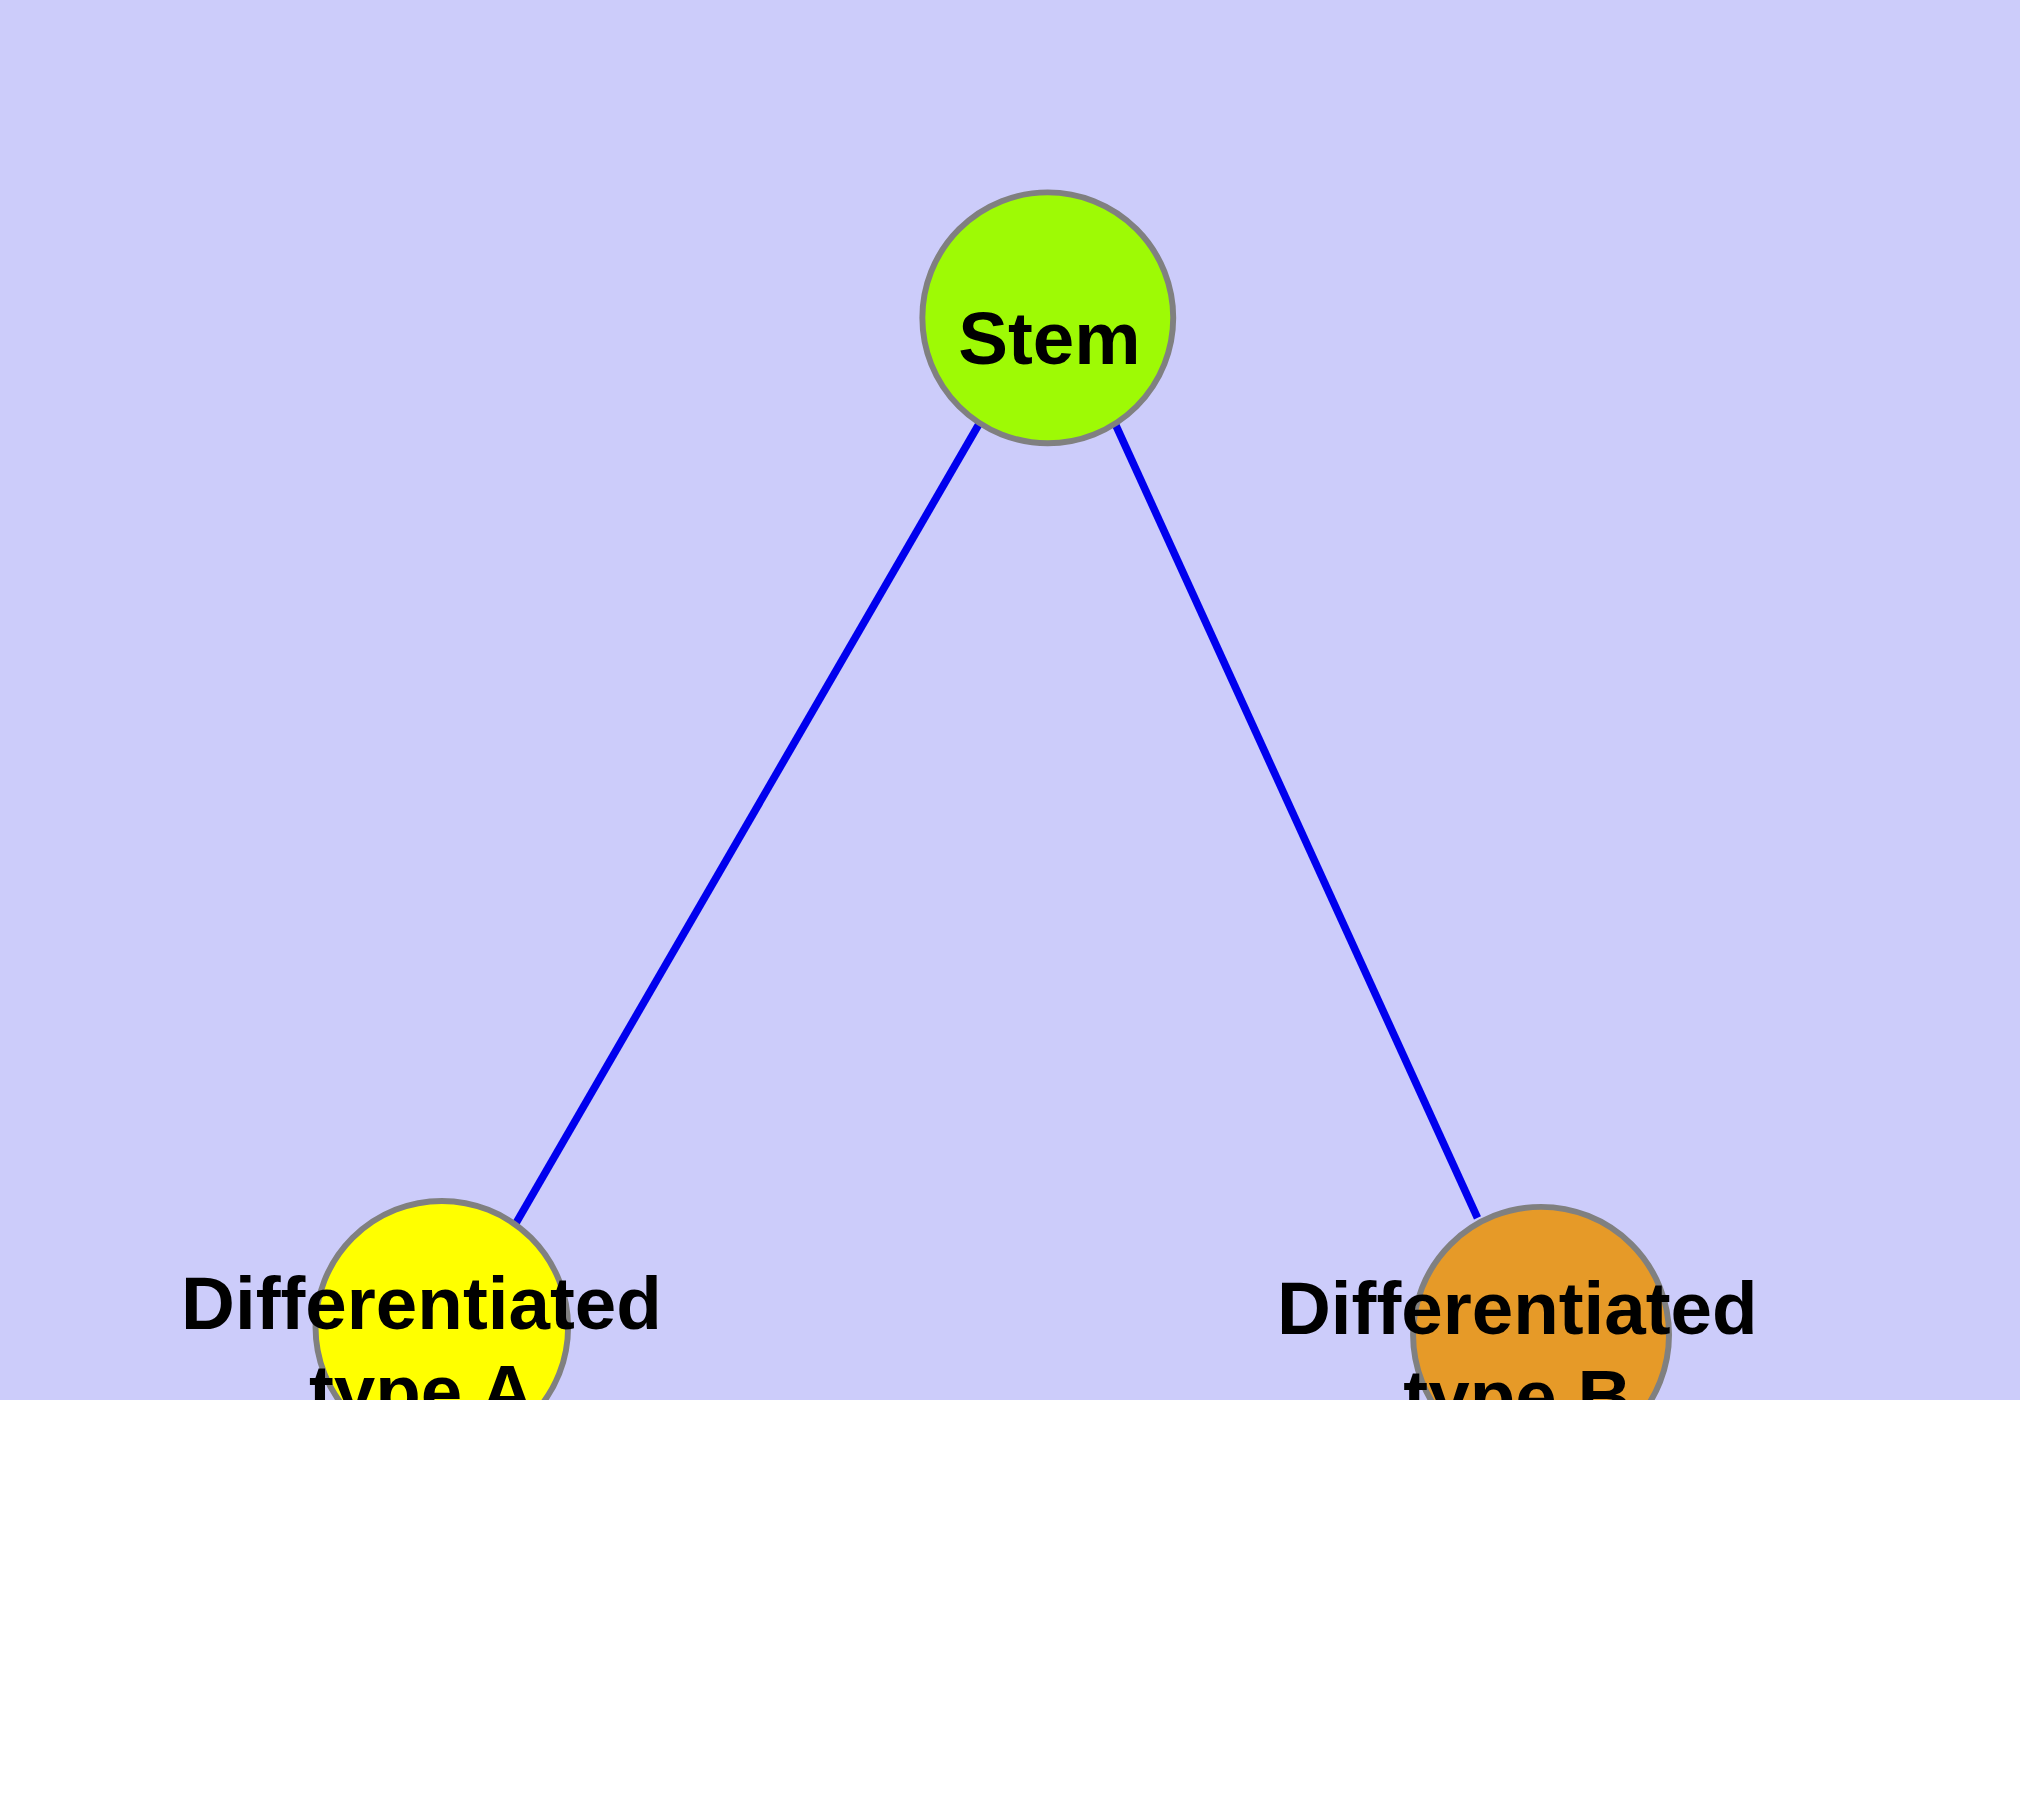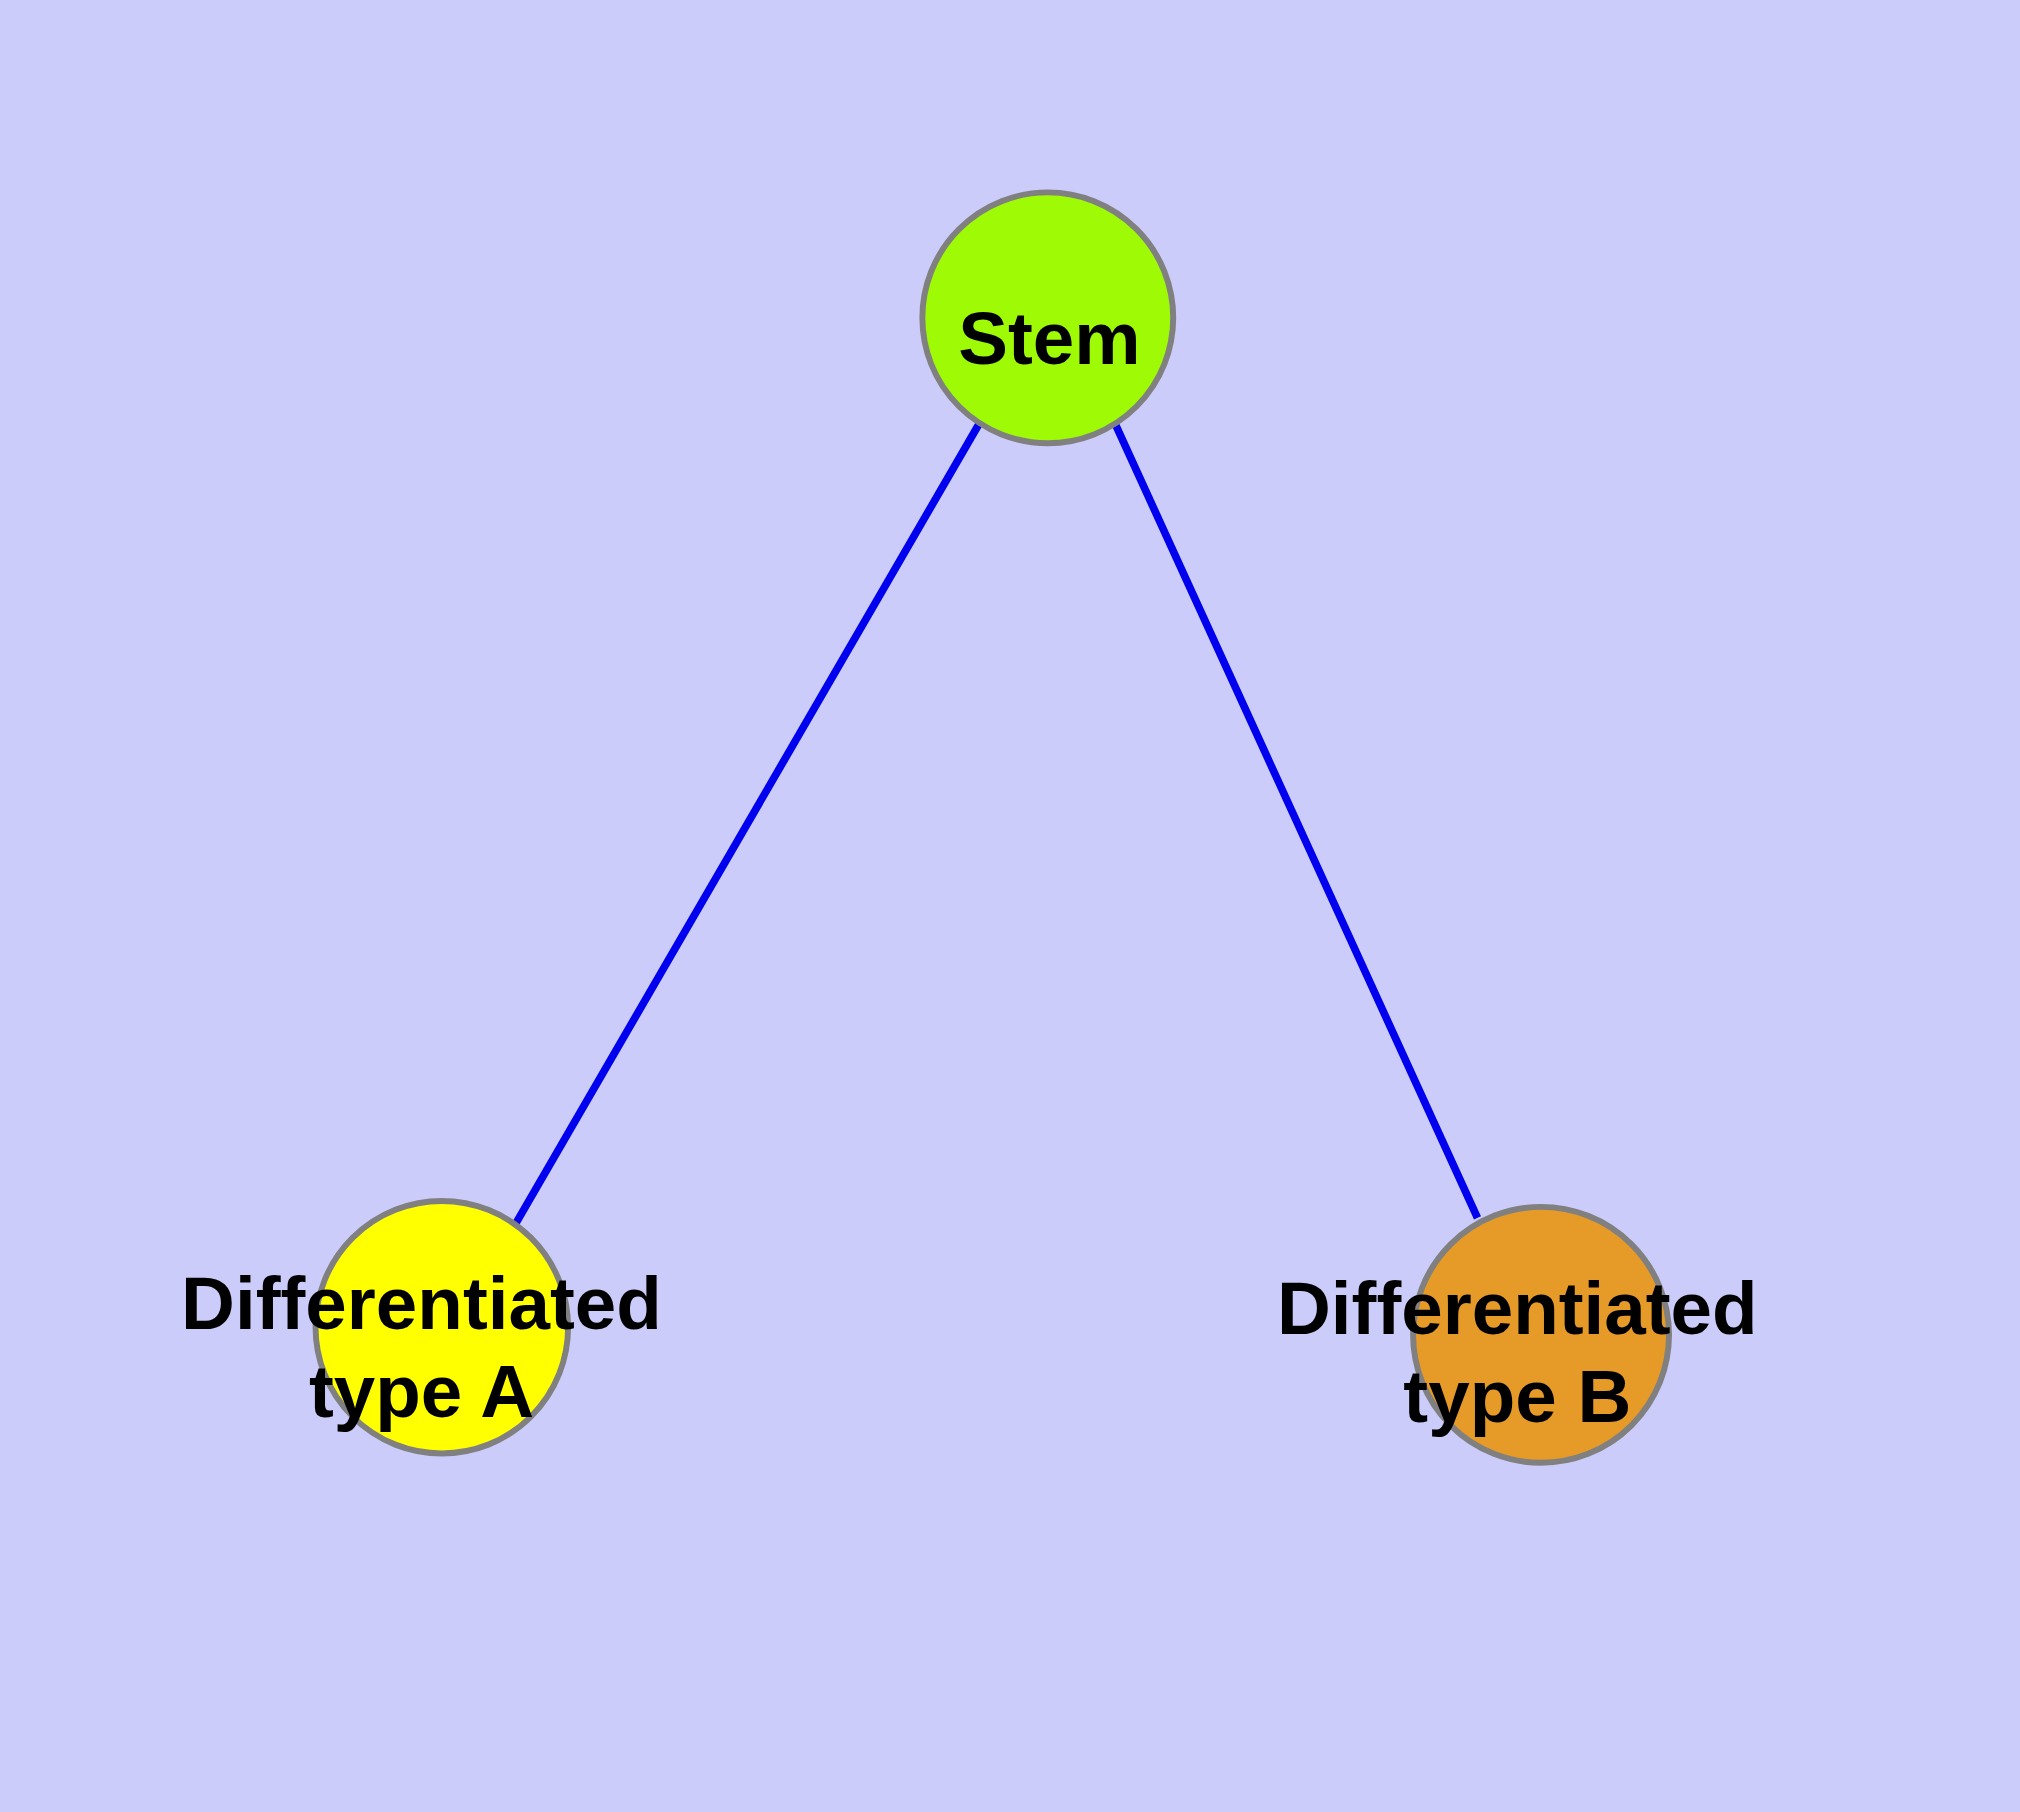--- a/index.html
+++ b/index.html
@@ -32,21 +32,21 @@
     font-weight: bold;
     fill: #000000;
     text-anchor: middle;
     dominant-baseline: middle;
     paint-order: normal;
   }
 </style>
 </head>
 <body>
 
-<div id="canvas" style="width: 2021px; height: 1812px;">
+<div id="canvas" style="width: 2021px; height: 1400px;">
 
   <div id="bg-rect" style="background: rgb(204, 204, 250);"></div>
 
   <svg id="graph-svg" viewBox="0 0 2384 2138" xmlns="http://www.w3.org/2000/svg" style="width: 2021px; height: 1812px;">
 
     <g id="edges-layer">
       <line class="graph-edge" id="edge-0" x1="1155" y1="500" x2="608" y2="1444" stroke="#0000ee" stroke-width="9" stroke-linecap="butt"></line>
       <line class="graph-edge" id="edge-1" x1="1315" y1="499" x2="1743" y2="1437" stroke="#0000ee" stroke-width="9" stroke-linecap="butt"></line>
     </g>
 

